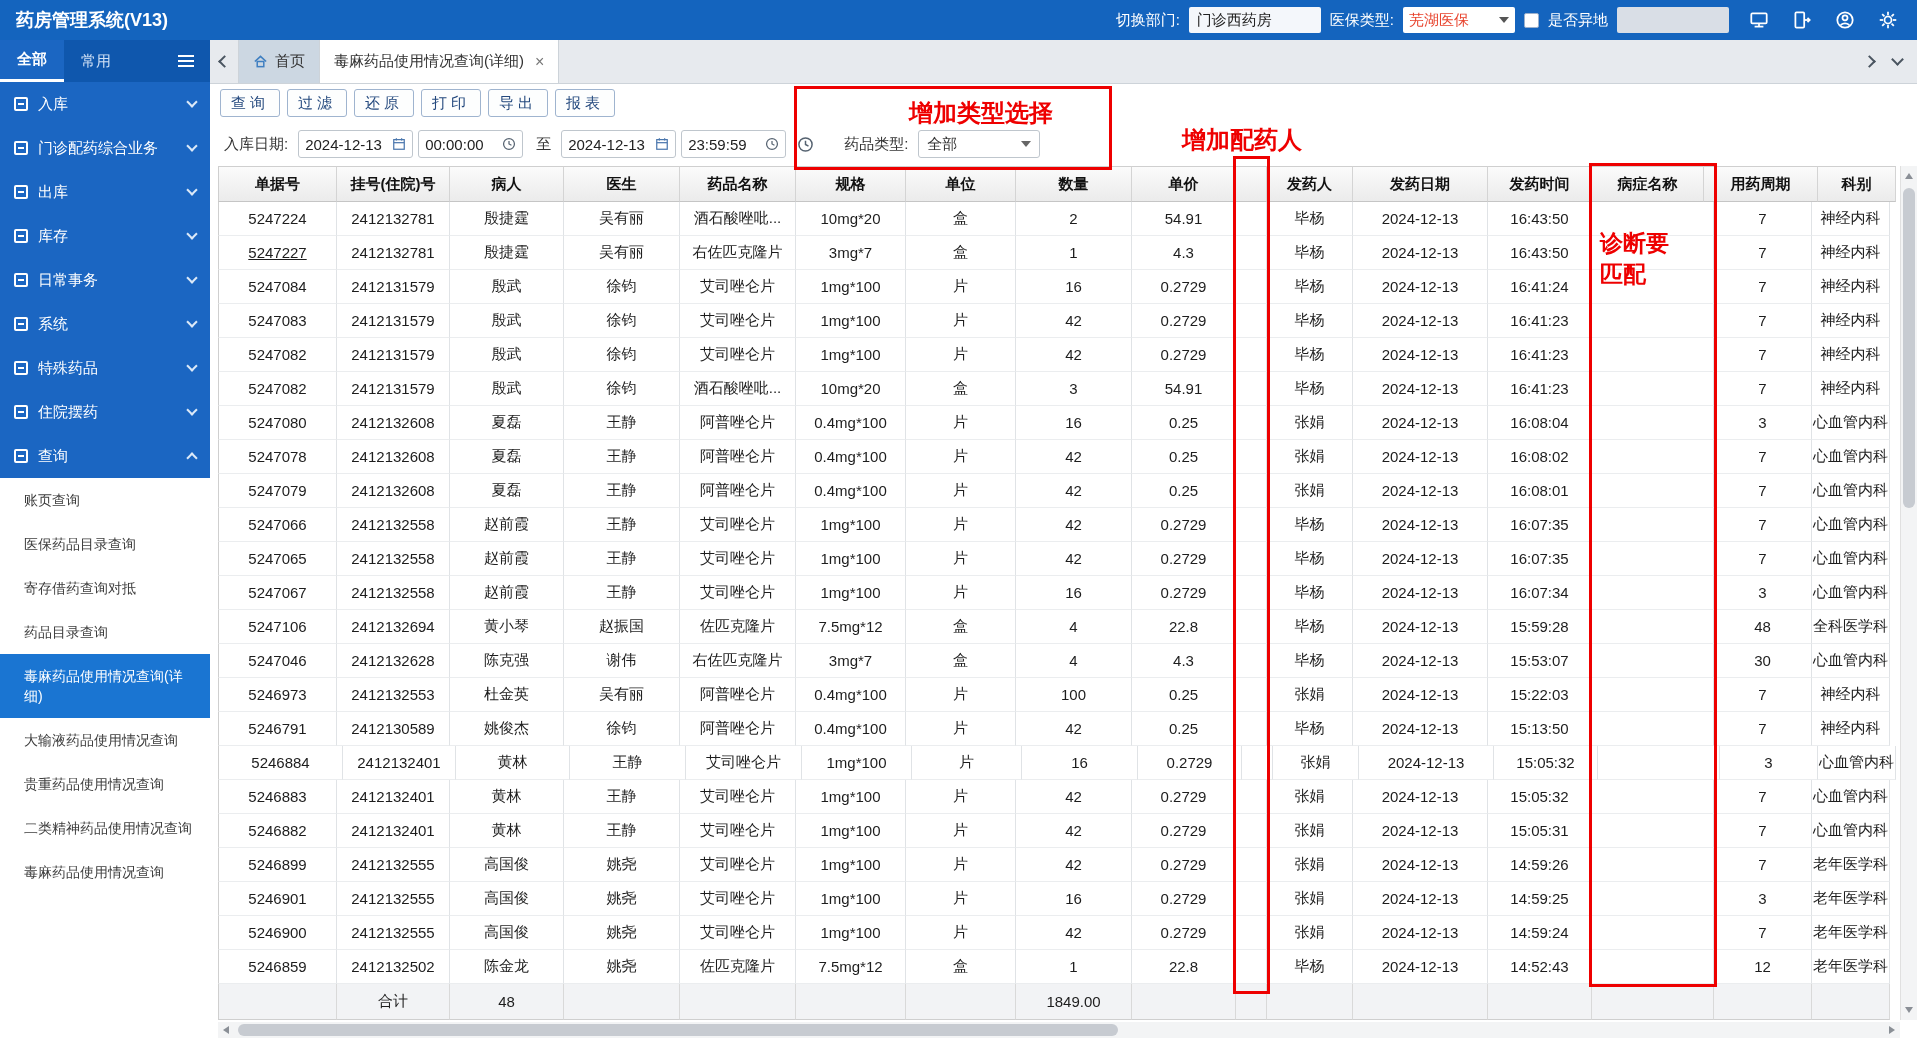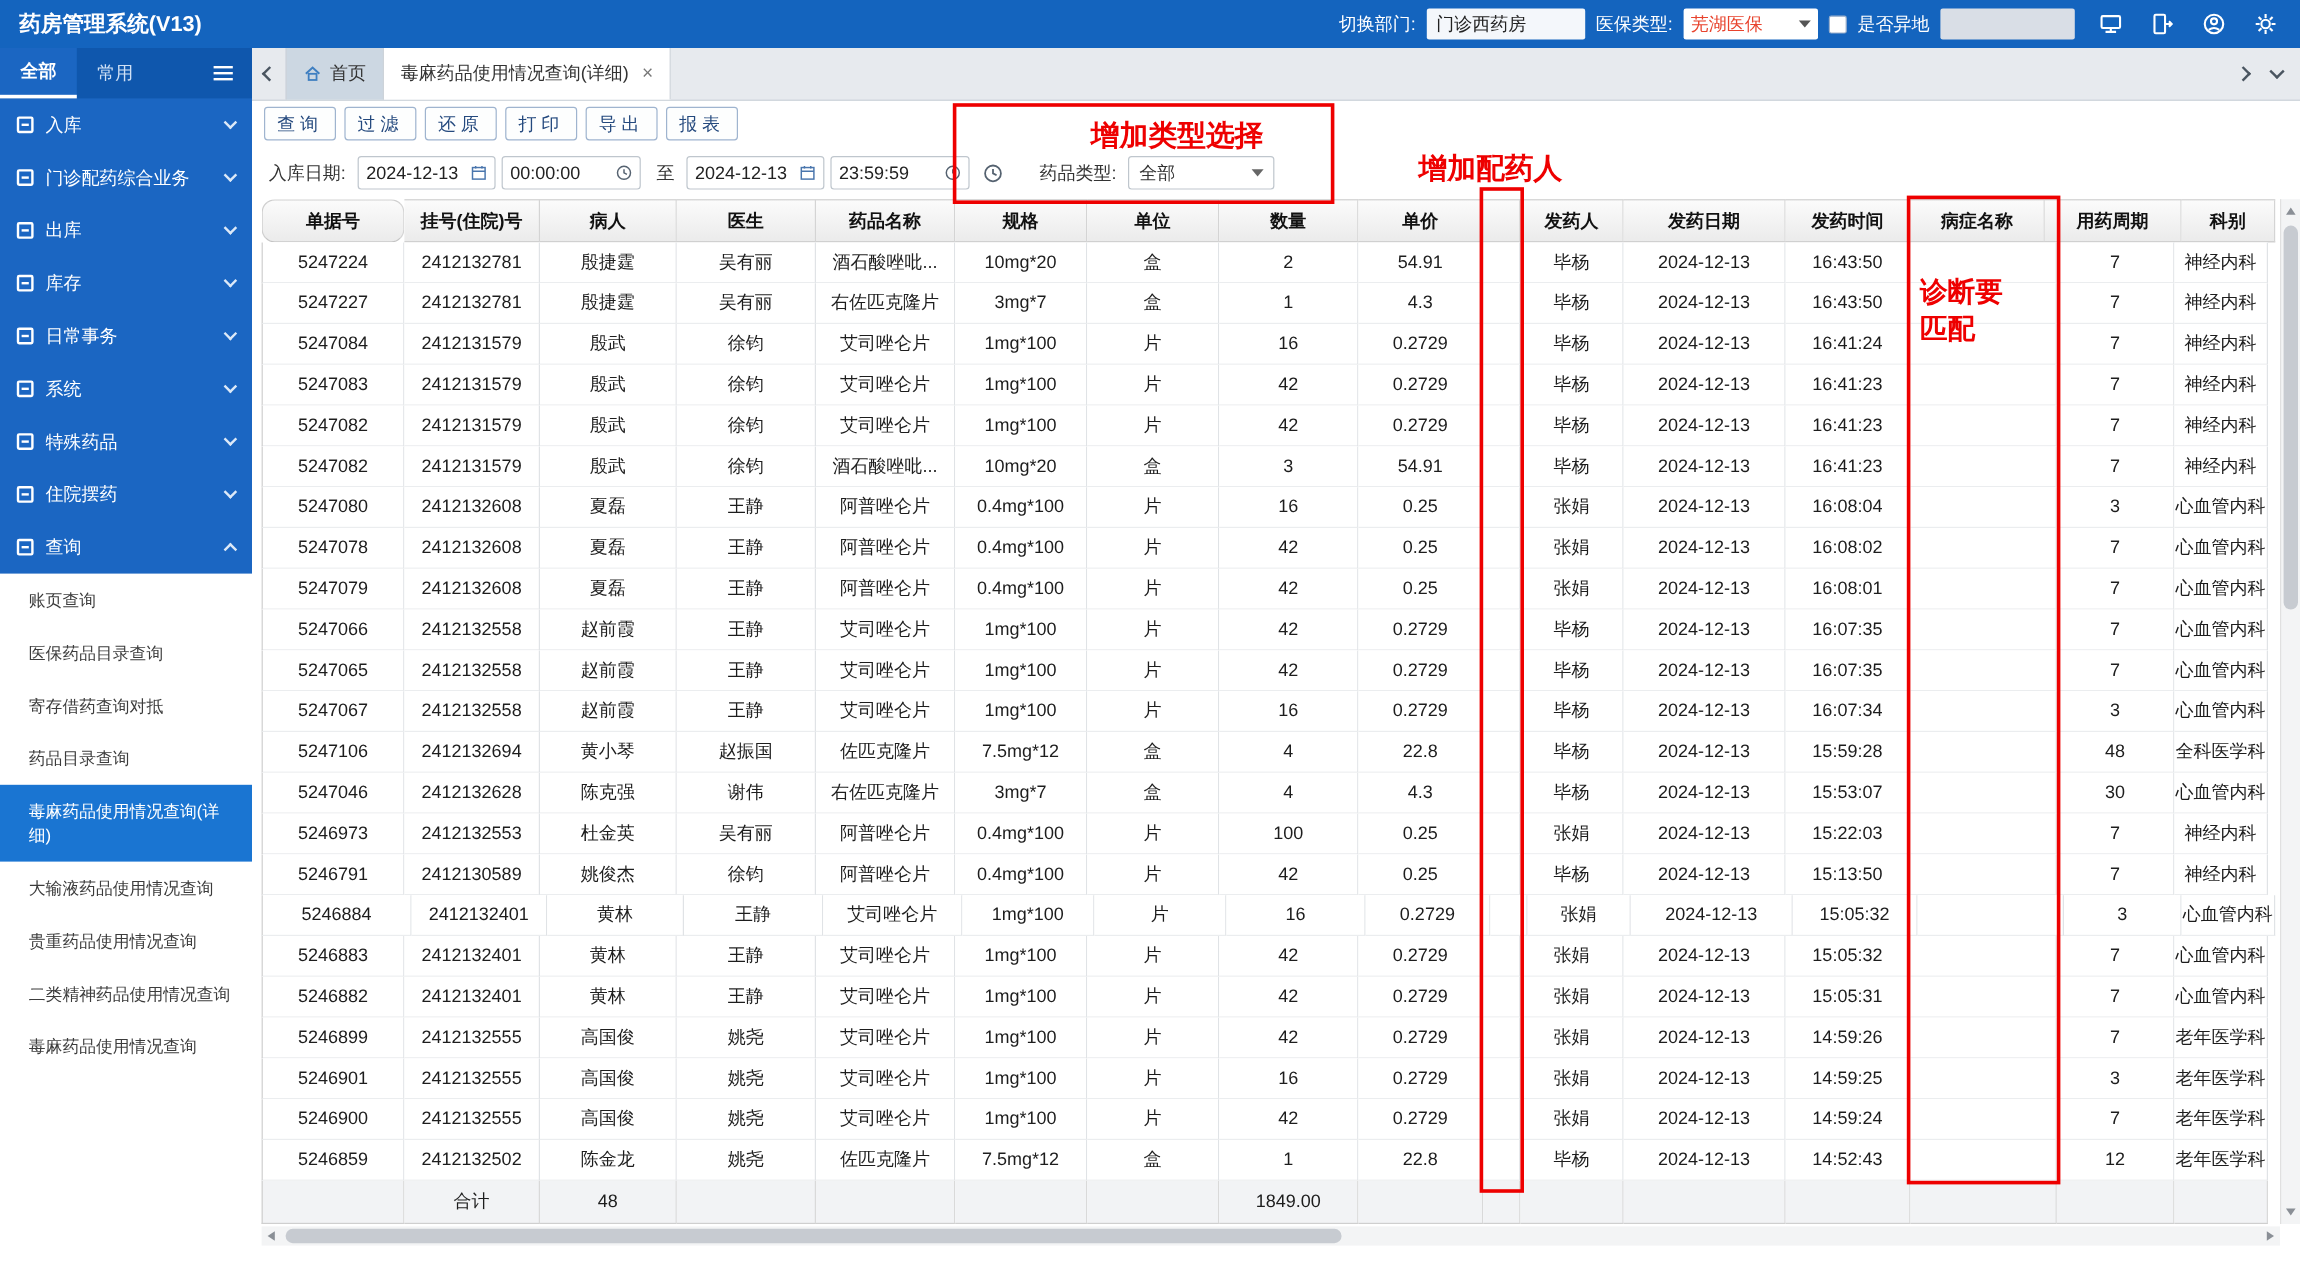--- a/index.html
+++ b/index.html
@@ -66,21 +66,21 @@
   .toolbar { height:38px; display:flex; align-items:center; gap:7px; padding-left:10px; flex:0 0 38px; }
   .tool-btn { height:28px; padding:0 10px; background:#fdfefe; border:1px solid #9fb4cf; border-radius:3px;
     color:#24497e; font-size:15px; letter-spacing:4px; cursor:pointer;
     font-family:"Liberation Sans","DejaVu Sans",sans-serif; }
 
   .filterbar { height:44px; display:flex; align-items:center; padding-left:14px; font-size:15px; color:#333; flex:0 0 44px; }
   .f-label { white-space:nowrap; }
   .f-input { height:28px; border:1px solid #bfc6cd; border-radius:3px; background:#fff; display:flex;
     align-items:center; padding:0 6px; gap:6px; font-size:15px; color:#222; }
   .f-input.date { width:115px; margin-left:10px; justify-content:space-between; }
-  .f-input.time { width:116px; margin-left:5px; justify-content:space-between; }
+  .f-input.time { width:105px; margin-left:5px; justify-content:space-between; }
   .f-label.to { margin-left:13px; }
   .lone-clock { margin-left:11px; display:flex; align-items:center; }
   .f-label.type { margin-left:30px; }
   .f-select { height:28px; width:122px; border:1px solid #bfc6cd; border-radius:3px; background:#fff;
     margin-left:10px; display:flex; align-items:center; justify-content:space-between; padding:0 8px; font-size:15px; }
   .f-select .caret { border-top-color:#666; }
 
   
   .grid { flex:1; position:relative; padding-left:8px; min-height:0; }
   .thead,.tr,.tfoot { display:flex; }
@@ -331,21 +331,21 @@
         </span>
         <span class="f-label type">药品类型:</span>
         <div class="f-select">
           <span>全部</span>
           <span class="caret"></span>
         </div>
       </div>
 
       <div class="grid">
         <div class="thead">
-            <div class="td" style="width: 119px; border-radius: 11px;">单据号</div>
+            <div class="td" style="width: 119px;">单据号</div>
             <div class="td" style="width: 113px;">挂号(住院)号</div>
             <div class="td" style="width: 114px;">病人</div>
             <div class="td" style="width: 116px;">医生</div>
             <div class="td" style="width: 116px;">药品名称</div>
             <div class="td" style="width: 110px;">规格</div>
             <div class="td" style="width: 110px;">单位</div>
             <div class="td" style="width: 116px;">数量</div>
             <div class="td" style="width: 104px;">单价</div>
             <div class="td" style="width: 31px;"></div>
             <div class="td" style="width: 86px;">发药人</div>
@@ -368,21 +368,21 @@
               <div class="td" style="width: 104px;">54.91</div>
               <div class="td" style="width: 31px;"></div>
               <div class="td" style="width: 86px;">毕杨</div>
               <div class="td" style="width: 135px;">2024-12-13</div>
               <div class="td" style="width: 104px;">16:43:50</div>
               <div class="td" style="width: 122px;"></div>
               <div class="td" style="width: 98px;">7</div>
               <div class="td" style="width: 78px;">神经内科</div>
             </div>
             <div class="tr">
-              <div class="td" style="width: 119px;">5247227</div>
+              <div class="td" style="width: 119px; text-decoration: underline;">5247227</div>
               <div class="td" style="width: 113px;">2412132781</div>
               <div class="td" style="width: 114px;">殷捷霆</div>
               <div class="td" style="width: 116px;">吴有丽</div>
               <div class="td" style="width: 116px;">右佐匹克隆片</div>
               <div class="td" style="width: 110px;">3mg*7</div>
               <div class="td" style="width: 110px;">盒</div>
               <div class="td" style="width: 116px;">1</div>
               <div class="td" style="width: 104px;">4.3</div>
               <div class="td" style="width: 31px;"></div>
               <div class="td" style="width: 86px;">毕杨</div>

